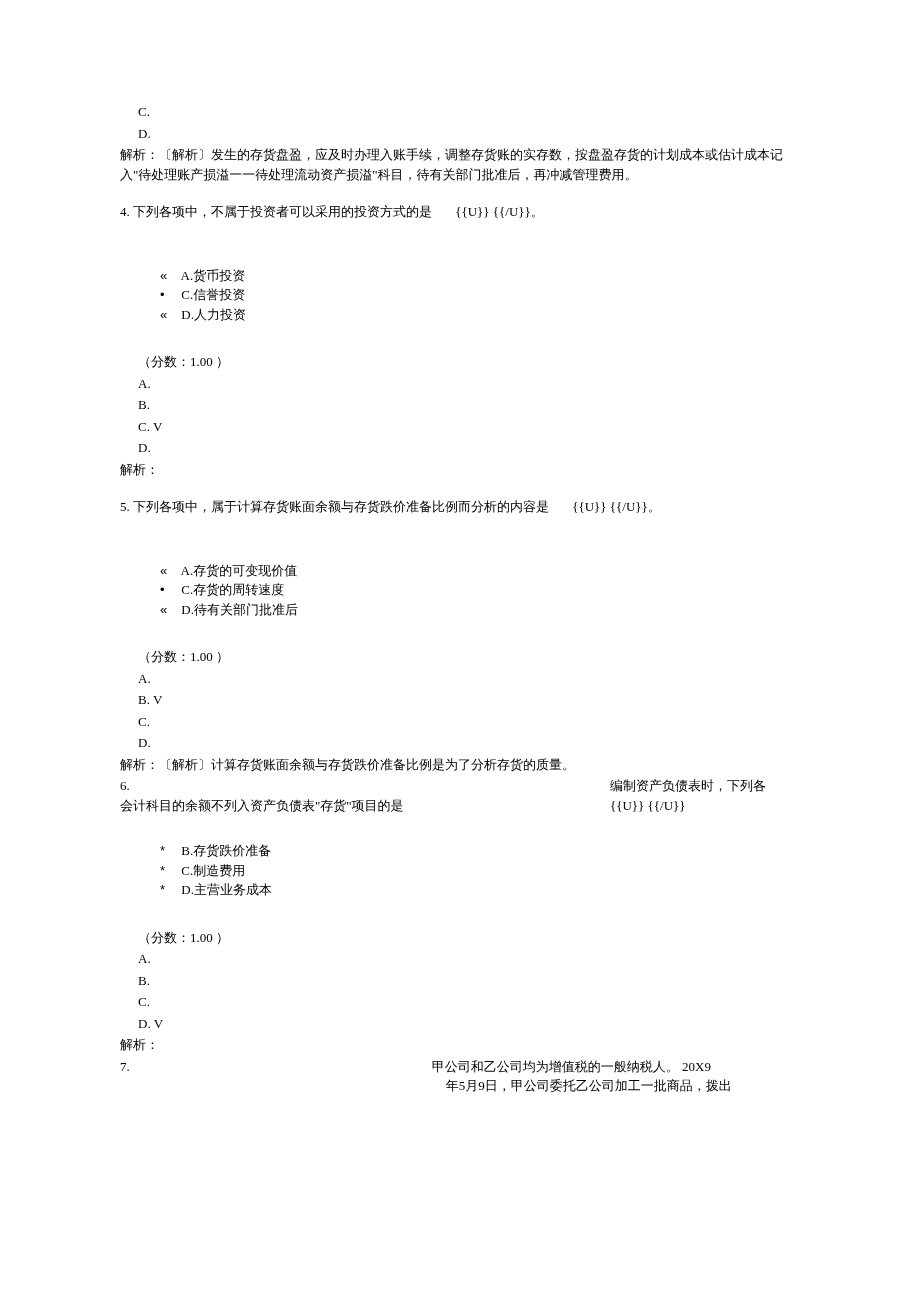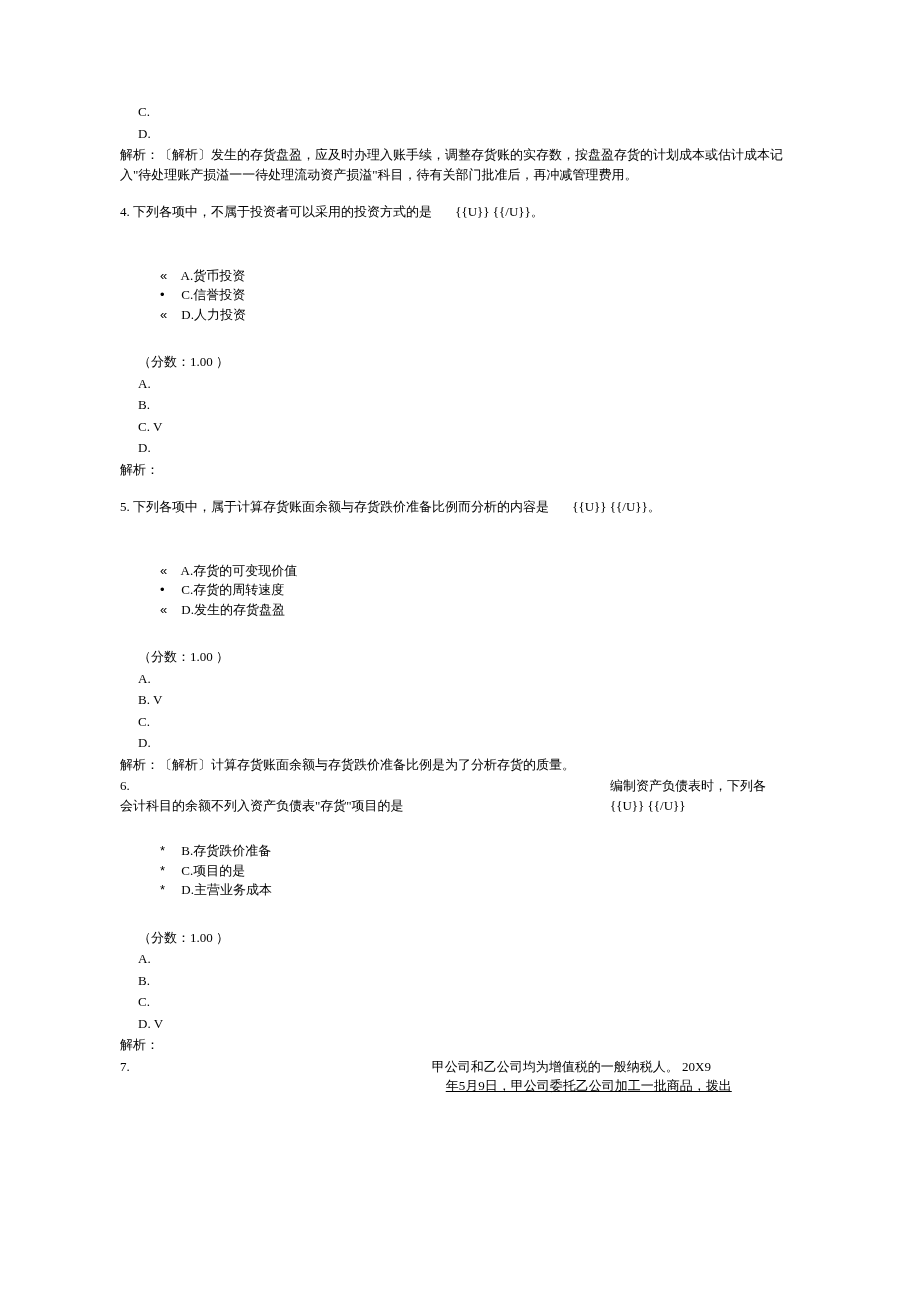--- a/index.html
+++ b/index.html
@@ -103,21 +103,21 @@
   <div class="option-line">
     <span class="bullet">«</span>
     <span>A.存货的可变现价值</span>
   </div>
   <div class="option-line">
     <span class="bullet">•</span>
     <span>C.存货的周转速度</span>
   </div>
   <div class="option-line">
     <span class="bullet">«</span>
-    <span>D.发生的存货盘盈</span>
+    <span>D.待有关部门批准后</span>
   </div>
   <div class="score-line">（分数：1.00 ）</div>
   <div class="answer-line">A.</div>
   <div class="answer-line">B.    V</div>
   <div class="answer-line">C.</div>
   <div class="answer-line">D.</div>
   <div class="explain">解析：〔解析〕计算存货账面余额与存货跌价准备比例是为了分析存货的质量。</div>
 
   <div class="split-row">
     <div class="split-left">6.</div>
@@ -127,35 +127,35 @@
     <div class="split-left">会计科目的余额不列入资产负债表"存货"项目的是</div>
     <div class="split-right">{{U}} {{/U}}</div>
   </div>
   <div class="spacer-md"></div>
   <div class="option-line">
     <span class="bullet">*</span>
     <span>B.存货跌价准备</span>
   </div>
   <div class="option-line">
     <span class="bullet">*</span>
-    <span>C.项目的是</span>
+    <span>C.制造费用</span>
   </div>
   <div class="option-line">
     <span class="bullet">*</span>
     <span>D.主营业务成本</span>
   </div>
   <div class="score-line">（分数：1.00 ）</div>
   <div class="answer-line">A.</div>
   <div class="answer-line">B.</div>
   <div class="answer-line">C.</div>
   <div class="answer-line">D.    V</div>
   <div class="explain">解析：</div>
 
   <div class="split-row" style="justify-content: flex-start;">
     <div class="split-left">7.</div>
     <div class="narrow-right" style="margin-left: 302px; max-width: 320px;">甲公司和乙公司均为增值税的一般纳税人。     20X9</div>
   </div>
   <div style="display:flex;">
     <div style="flex:0 0 auto; visibility:hidden;">7.</div>
-    <div class="narrow-right" style="margin-left: 316px; padding-left: 0px; max-width: 320px; width: auto; text-decoration: underline;">年5月9日，甲公司委托乙公司加工一批商品，拨出</div>
+    <div class="narrow-right" style="margin-left: 316px; padding-left: 0px; max-width: 320px; width: auto;">年5月9日，甲公司委托乙公司加工一批商品，拨出</div>
   </div>
 
 </div>
 
 </body></html>

